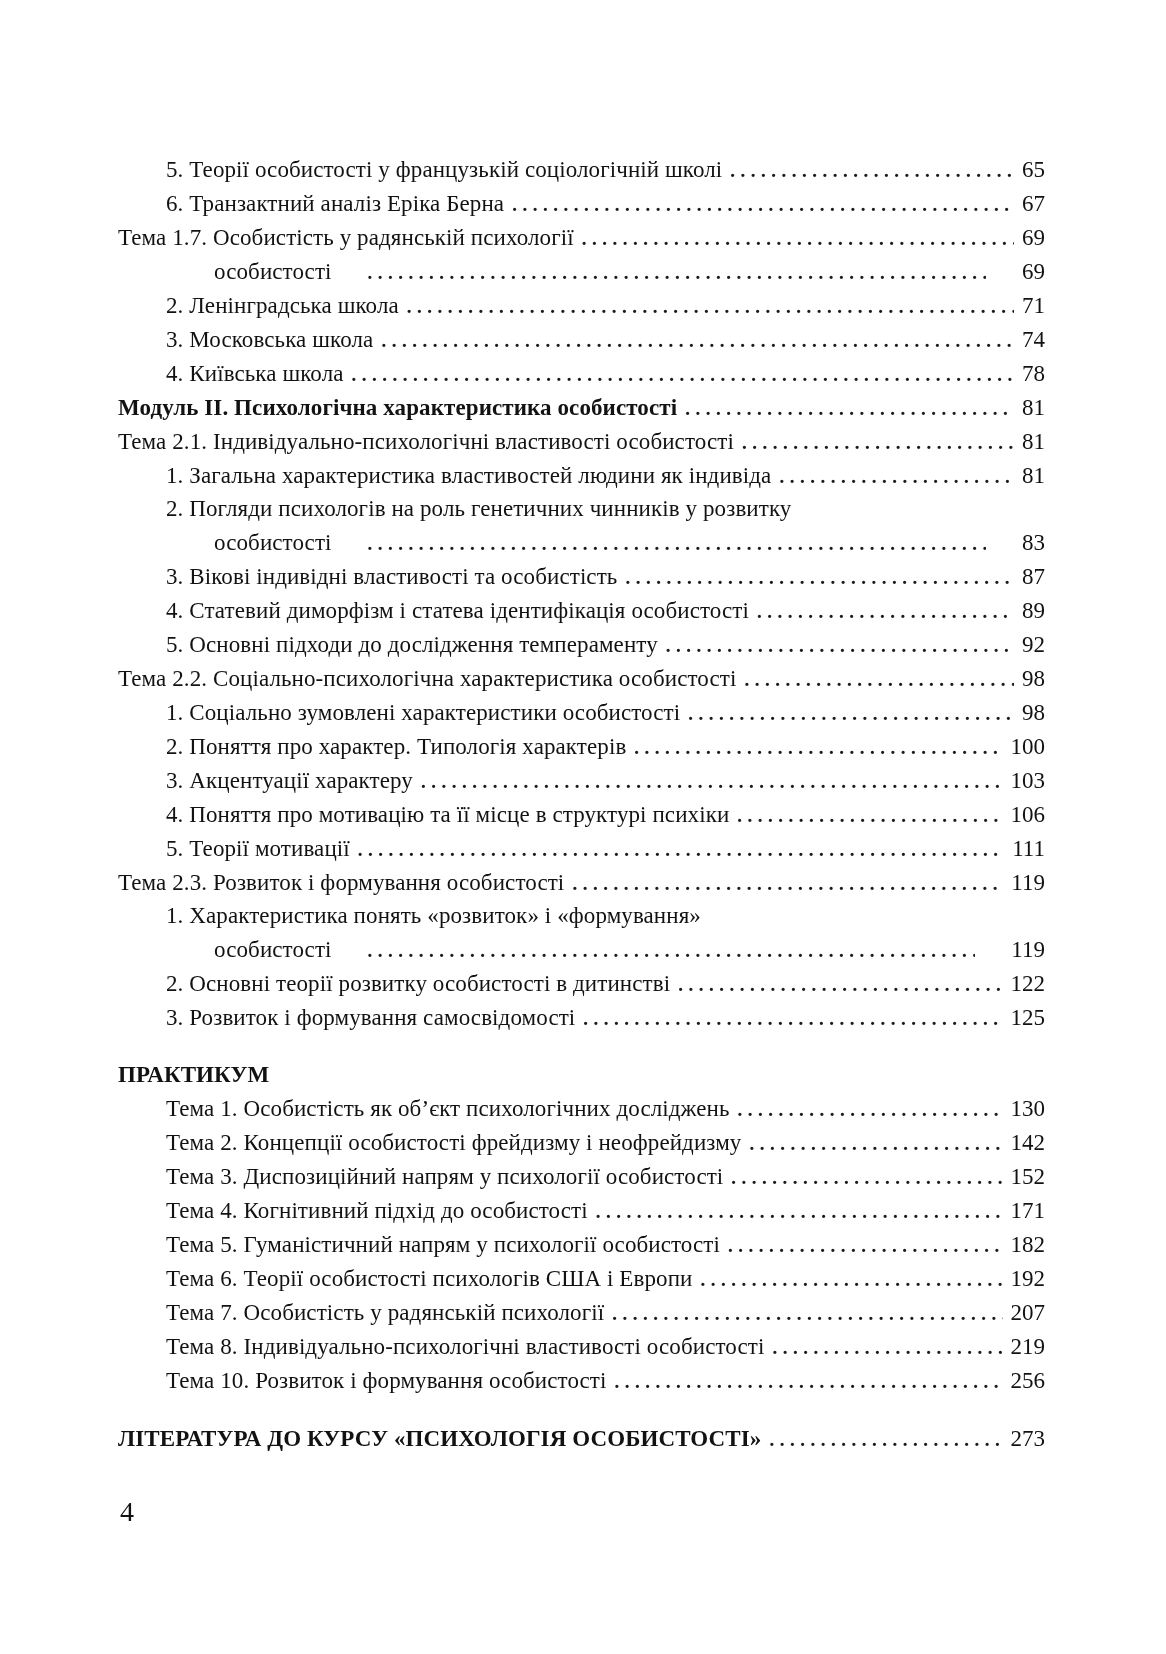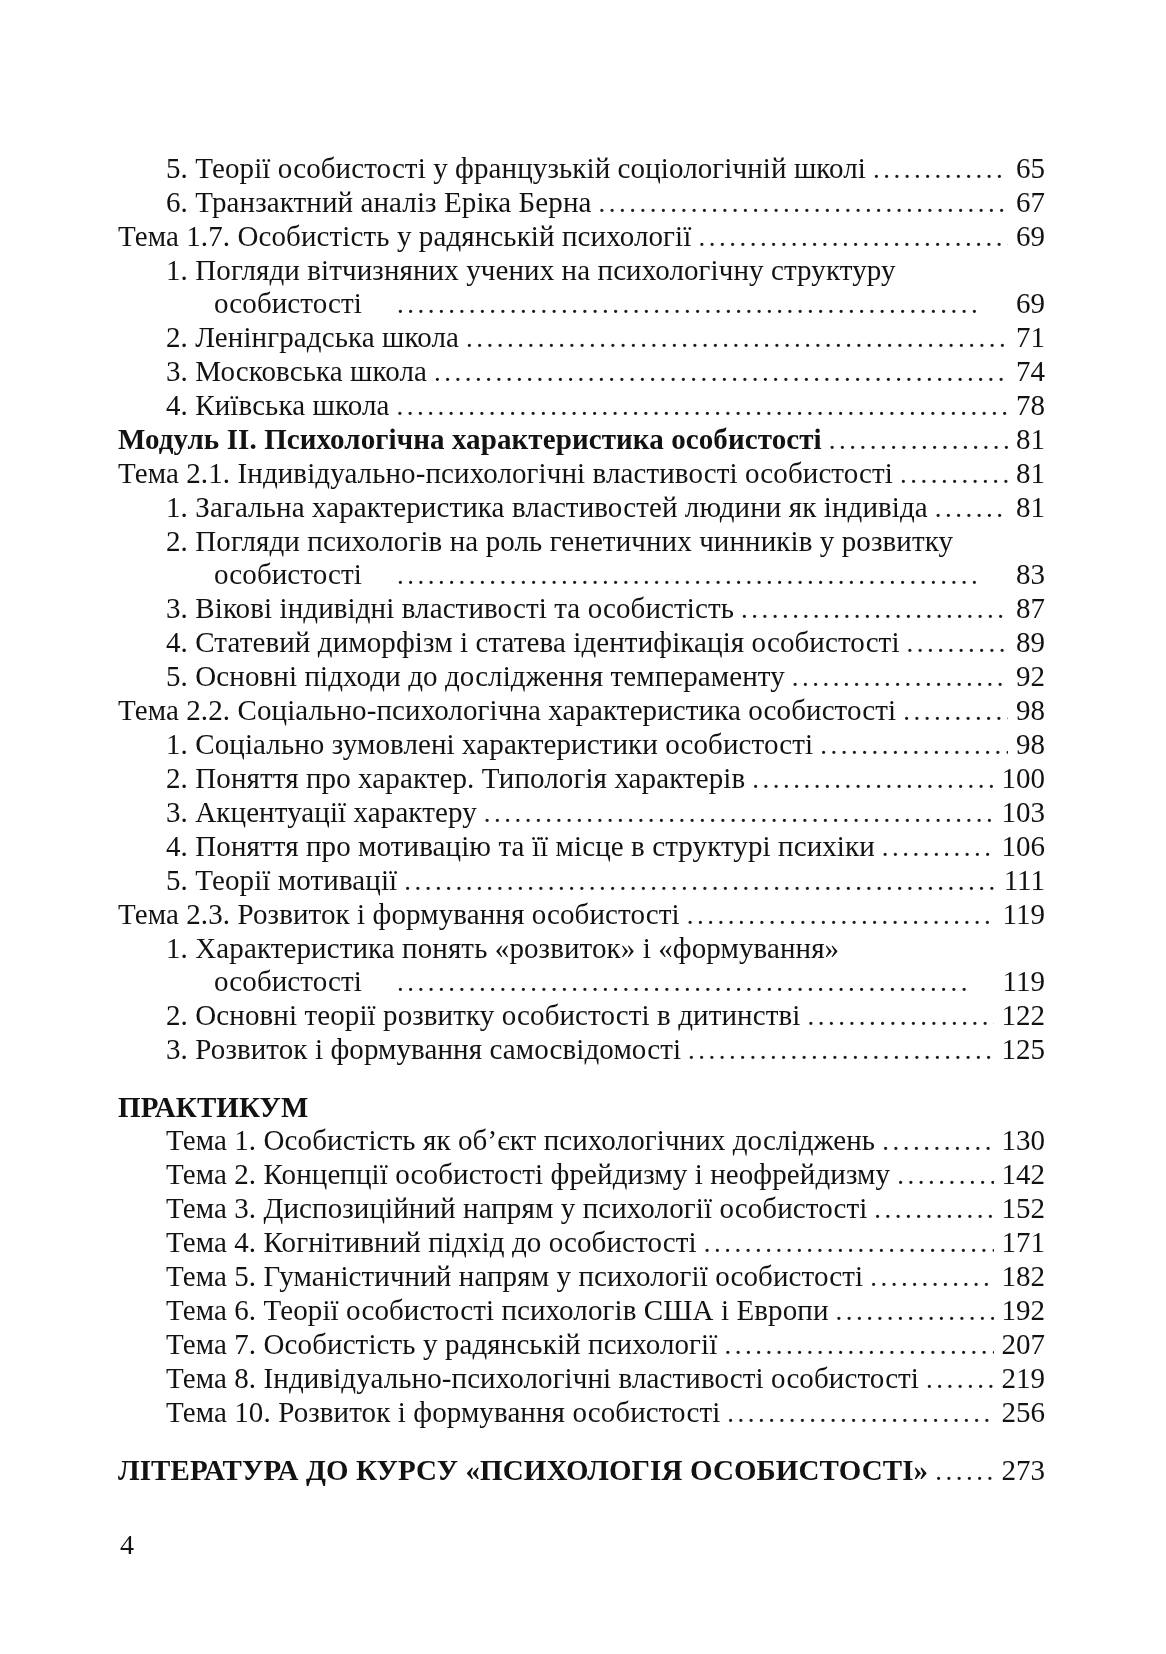--- a/index.html
+++ b/index.html
@@ -21,21 +21,21 @@
     padding: 152px 121px 0 118px;
     background: #ffffff;
   }
   .toc-list {
     width: 927px;
   }
   .row {
     display: flex;
     align-items: baseline;
     line-height: 33px;
-    font-size: 29px;
+    font-size: 23px;
     white-space: nowrap;
   }
   .row.indent-1 { padding-left: 48px; }
   .row.indent-2 { padding-left: 96px; gap: 28px; }
   .row.bold .entry-text { font-weight: bold; }
   .row.gap-before { margin-top: 24px; }
   .entry-text {
     flex: 0 0 auto;
     letter-spacing: 0.1px;
   }
@@ -78,24 +78,20 @@
       <div class="row indent-1">
     <span class="entry-text">6. Транзактний аналіз Еріка Берна</span>
     <span class="dots"></span>
     <span class="page-num">67</span>
   </div>
       <div class="row indent-0">
     <span class="entry-text">Тема 1.7. Особистість у радянській психології</span>
     <span class="dots"></span>
     <span class="page-num">69</span>
   </div>
-      <div class="row indent-1">
-    <span class="entry-text">1. Погляди вітчизняних учених на психологічну структуру</span>
-
-  </div>
       <div class="row indent-2">
     <span class="entry-text">особистості</span>
     <span class="dots"></span>
     <span class="page-num">69</span>
   </div>
       <div class="row indent-1">
     <span class="entry-text">2. Ленінградська школа</span>
     <span class="dots"></span>
     <span class="page-num">71</span>
   </div>

